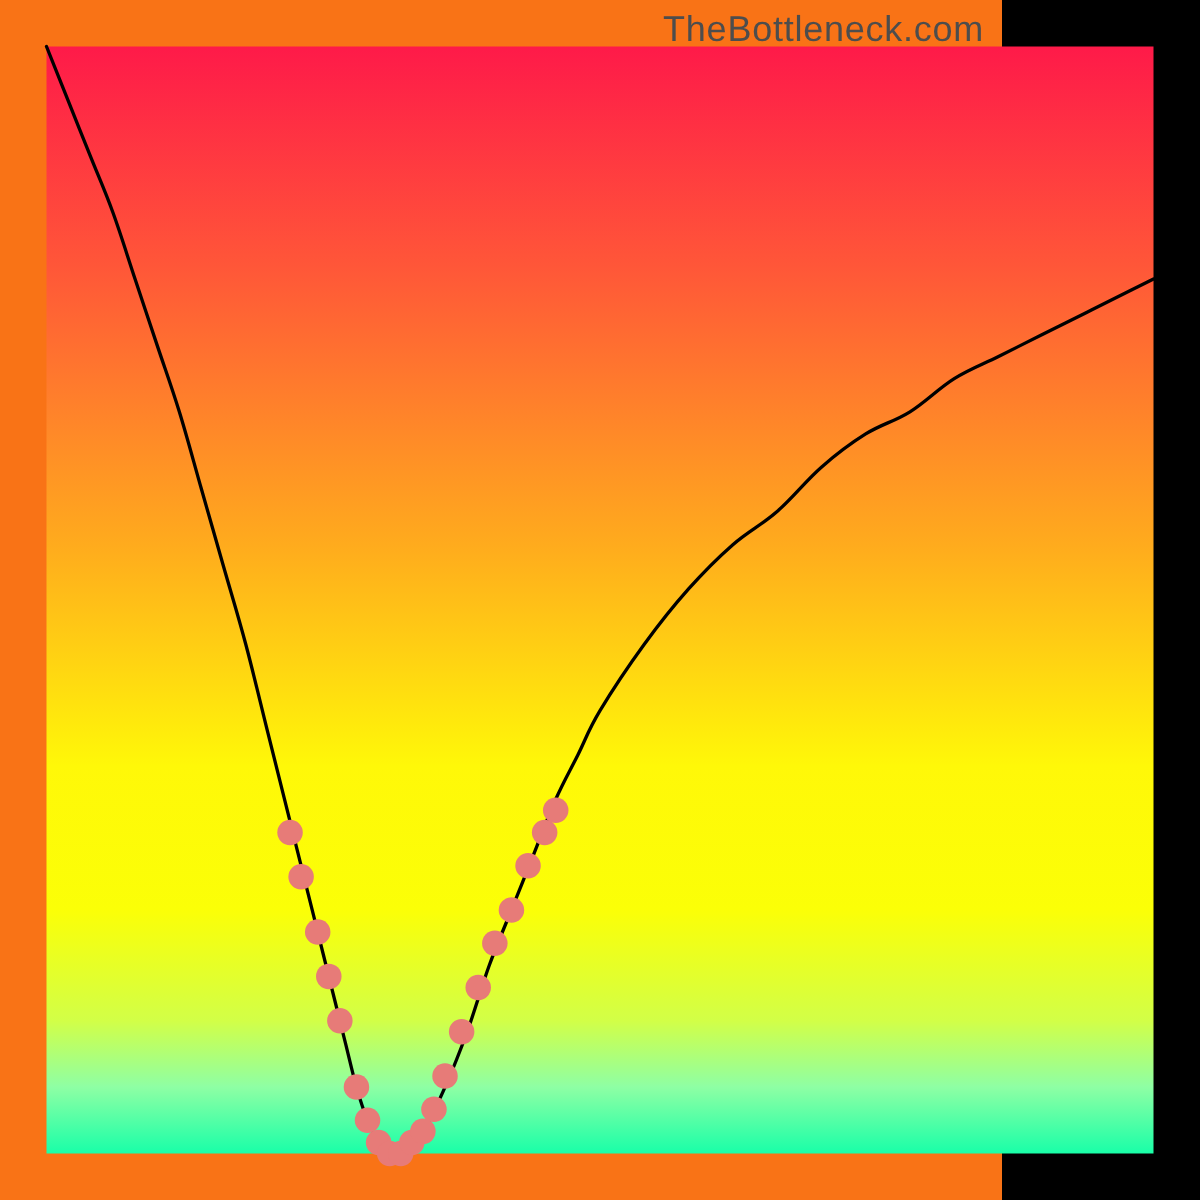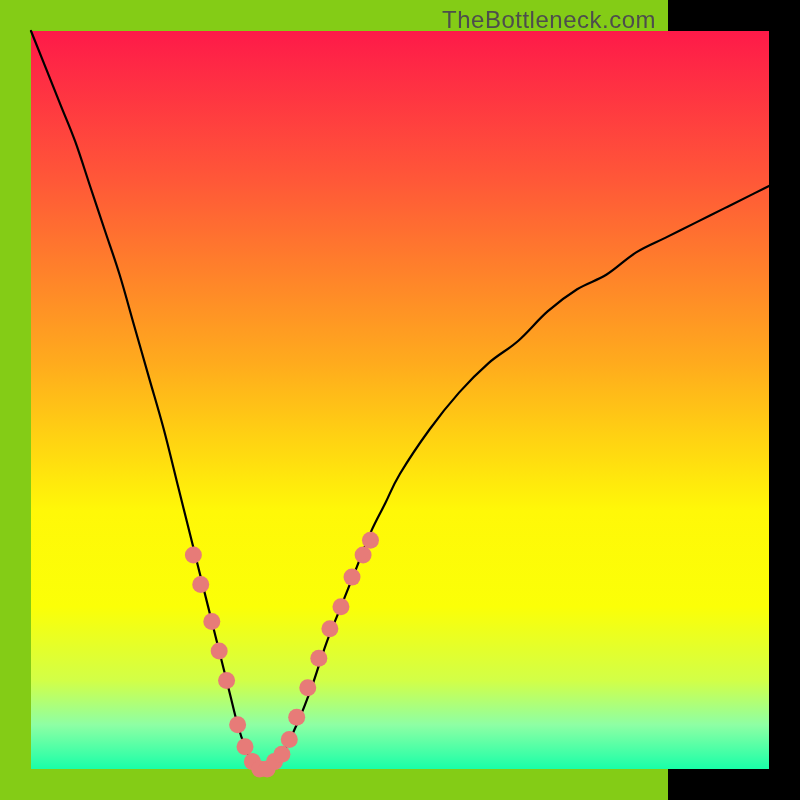--- a/index.html
+++ b/index.html
@@ -9,21 +9,21 @@
     height: 800px;
     overflow: hidden;
     background: #000;
     font-family: Arial, Helvetica, sans-serif;
   }
   .frame {
     position: absolute;
     left: 0; top: 0;
     width: 668px;
     height: 800px;
-    background: #84cc16;
+    background: #f97316;
   }
   .plot {
     position: absolute;
     left: 31px;
     top: 31px;
     width: 738px;
     height: 738px;
     
   }
   .watermark {

